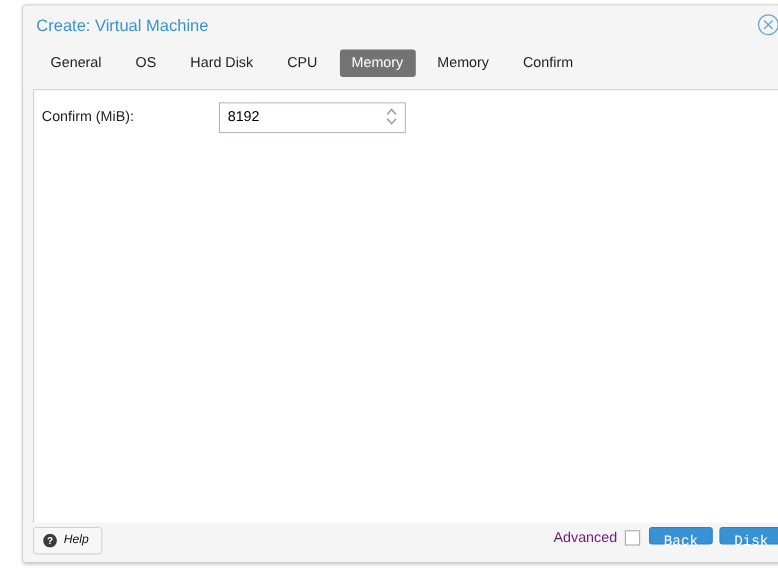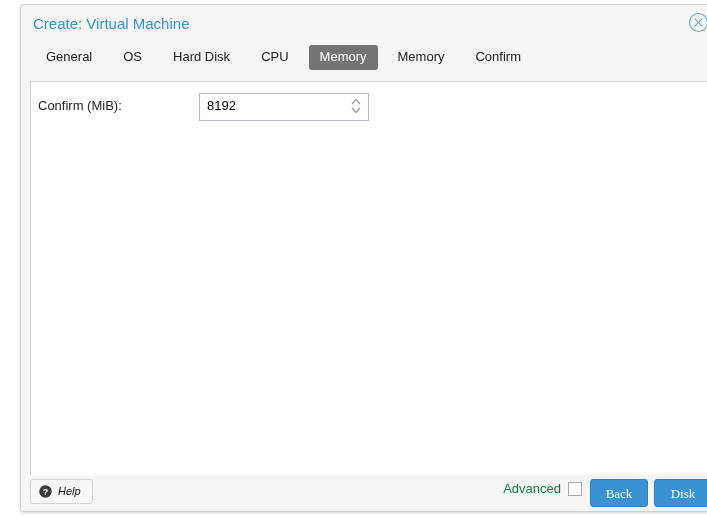--- a/index.html
+++ b/index.html
@@ -165,45 +165,45 @@
   #advanced-group {
     position: absolute;
     right: 136px;
     top: 6px;
     display: flex;
     align-items: center;
     cursor: pointer;
   }
   #advanced-label {
     font-size: 13px;
-    color: #15803d;
+    color: #701a75;
     margin-right: 7px;
     white-space: nowrap;
   }
   #advanced-checkbox {
     width: 14px;
     height: 14px;
     box-sizing: border-box;
     background: #ffffff;
     border: 1px solid #a8a8a8;
     cursor: pointer;
   }
 
   .nav-button {
     position: absolute;
     top: 4px;
     width: 58px;
-    height: 28px;
+    height: 16px;
     box-sizing: border-box;
     background: #3892d4;
     border: 1px solid #2f83c2;
     border-radius: 3px;
     color: #ffffff;
     font-size: 13px;
-    font-family: Liberation Serif, serif;
+    font-family: Liberation Mono, monospace;
     cursor: pointer;
     padding: 0;
     line-height: 23px;
     text-align: center;
   }
   #back-button { right: 70px; }
   #next-button { right: 6px; }
 </style>
 </head>
 <body>

